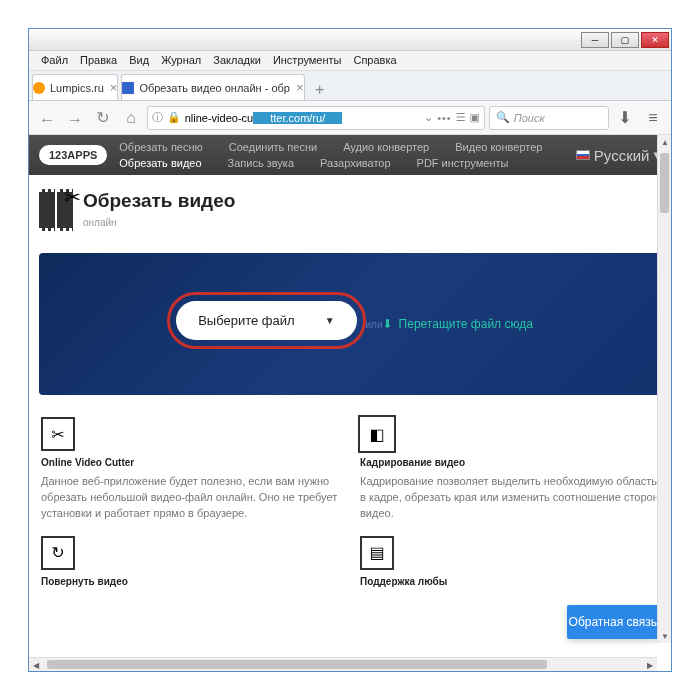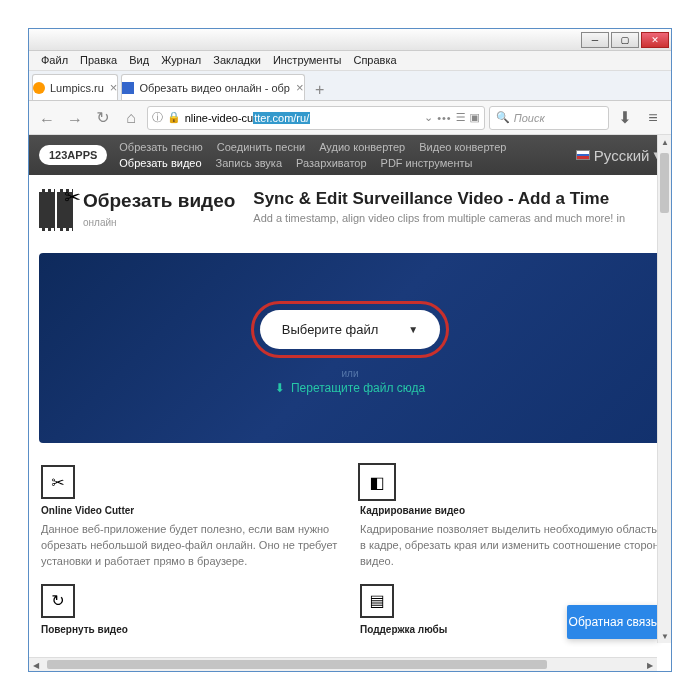--- a/index.html
+++ b/index.html
@@ -19,47 +19,47 @@
 .tab .fav2 { width: 12px; height: 12px; background: #36c; margin-right: 5px; flex-shrink: 0; }
 .tab .lbl { white-space: nowrap; overflow: hidden; text-overflow: ellipsis; flex: 1; }
 .tab .x { margin-left: 6px; color: #888; cursor: pointer; font-size: 13px; }
 .newtab { width: 22px; height: 20px; color: #888; display: flex; align-items: center; justify-content: center; cursor: pointer; margin-left: 4px; }
 
 .navbar { height: 34px; background: #f7f7f7; border-bottom: 1px solid #ddd; display: flex; align-items: center; padding: 0 6px; gap: 4px; }
 .nav-btn { width: 24px; height: 24px; display: flex; align-items: center; justify-content: center; color: #888; cursor: pointer; border-radius: 3px; }
 .urlbar { flex: 1; height: 24px; border: 1px solid #ccc; border-radius: 3px; background: #fff; display: flex; align-items: center; padding: 0 4px; font-size: 11px; gap: 4px; }
 .urlbar .lock { color: #4a4; }
 .urlbar .url { flex: 1; white-space: nowrap; overflow: hidden; }
-.urlbar .url .hl { background: #39c; color: #fff; padding: 0 1px; }
+.urlbar .url .hl { background: #39c; color: #fff; padding: 0 17px; }
 .searchb { width: 120px; height: 24px; border: 1px solid #ccc; border-radius: 3px; background: #fff; display: flex; align-items: center; padding: 0 6px; font-size: 11px; color: #999; gap: 4px; }
 .menuicon { width: 24px; height: 24px; display: flex; align-items: center; justify-content: center; color: #666; cursor: pointer; }
 
 .content { height: calc(100% - 22px - 20px - 30px - 34px - 14px); overflow: hidden; position: relative; }
 
 .sitehdr { background: linear-gradient(#4e4e4e,#3c3c3c); color: #ddd; display: flex; align-items: center; padding: 6px 10px; font-size: 11px; }
 .logo { background: #fff; color: #333; border-radius: 12px; padding: 4px 10px; font-weight: bold; font-size: 11px; margin-right: 12px; }
-.navlinks { display: flex; flex-wrap: wrap; gap: 4px 14px; flex: 1; }
+.navlinks { display: flex; flex-wrap: wrap; gap: 4px 26px; flex: 1; }
 .navlinks span { cursor: pointer; color: #bbb; }
 .navlinks span.active { color: #fff; }
 .lang { color: #ccc; display: flex; align-items: center; gap: 4px; cursor: pointer; font-size: 15px; }
 .flag { width: 14px; height: 10px; background: linear-gradient(#fff 33%, #36c 33% 66%, #c33 66%); border: 1px solid #888; }
 
 .hero-top { display: flex; padding: 14px 10px; gap: 18px; align-items: flex-start; }
 .app-icon { display: flex; gap: 2px; }
 .film { width: 16px; height: 42px; background: #333; border: 3px solid #333; position: relative; }
 .film::before, .film::after { content: ''; position: absolute; left: -3px; right: -3px; height: 3px; background: repeating-linear-gradient(90deg,#fff 0 3px,#333 3px 6px); }
 .film::before { top: -3px; } .film::after { bottom: -3px; }
 .scis { font-size: 20px; position: absolute; }
 .apptitle h1 { font-size: 19px; color: #222; font-weight: bold; }
 .apptitle small { font-size: 10px; color: #999; }
 .ad { flex: 1; }
 .ad h2 { font-size: 17px; color: #222; font-weight: bold; margin-bottom: 3px; white-space: nowrap; overflow: hidden; }
 .ad p { font-size: 11px; color: #888; white-space: nowrap; overflow: hidden; }
 
-.uploadbox { margin: 8px 10px; background: linear-gradient(135deg,#0e2a5c,#1a3a7a,#12316d); border-radius: 4px; height: 190px; display: flex; flex-direction: column; align-items: center; justify-content: center; position: relative; }
+.uploadbox { margin: 8px 10px; background: linear-gradient(135deg,#0e2a5c,#1a3a7a,#12316d); border-radius: 4px; height: 142px; display: flex; flex-direction: row; align-items: center; justify-content: center; position: relative; }
 .choose-wrap { position: relative; padding: 6px; border: 3px solid #c9302c; border-radius: 32px; margin-bottom: 8px; }
 .choose { background: #fff; border-radius: 24px; padding: 12px 22px; display: flex; align-items: center; gap: 30px; font-size: 13px; color: #222; font-weight: 500; cursor: pointer; }
 .choose .caret { font-size: 10px; color: #333; }
 .or { color: #5577aa; font-size: 10px; margin: 2px 0; }
 .drag { color: #26c6a6; font-size: 12px; display: flex; align-items: center; gap: 6px; cursor: pointer; }
 
 .features { display: flex; gap: 20px; padding: 14px 12px; }
 .feat { flex: 1; }
 .feat-icon { width: 34px; height: 34px; border: 2px solid #333; display: inline-flex; align-items: center; justify-content: center; margin-bottom: 6px; position: relative; }
 .feat h3 { font-size: 10px; color: #222; margin-bottom: 6px; font-weight: bold; }
@@ -158,24 +158,20 @@
         <div class="app-icon" style="position:relative;">
           <div class="film"></div>
             <div class="film"></div>
           <span class="scis" style="top:-4px;right:-8px;">✂</span>
         </div>
         <div class="apptitle">
           <h1>Обрезать видео</h1>
           <small>онлайн</small>
         </div>
       </div>
-      <div class="ad">
-        <h2>Sync &amp; Edit Surveillance Video - Add a Time</h2>
-        <p>Add a timestamp, align video clips from multiple cameras and much more! in</p>
-      </div>
     </div>
 
     <div class="uploadbox">
       <div class="choose-wrap">
         <div class="choose">
           <span>Выберите файл</span>
           <span class="caret">▼</span>
         </div>
       </div>
       <div class="or">или</div>

